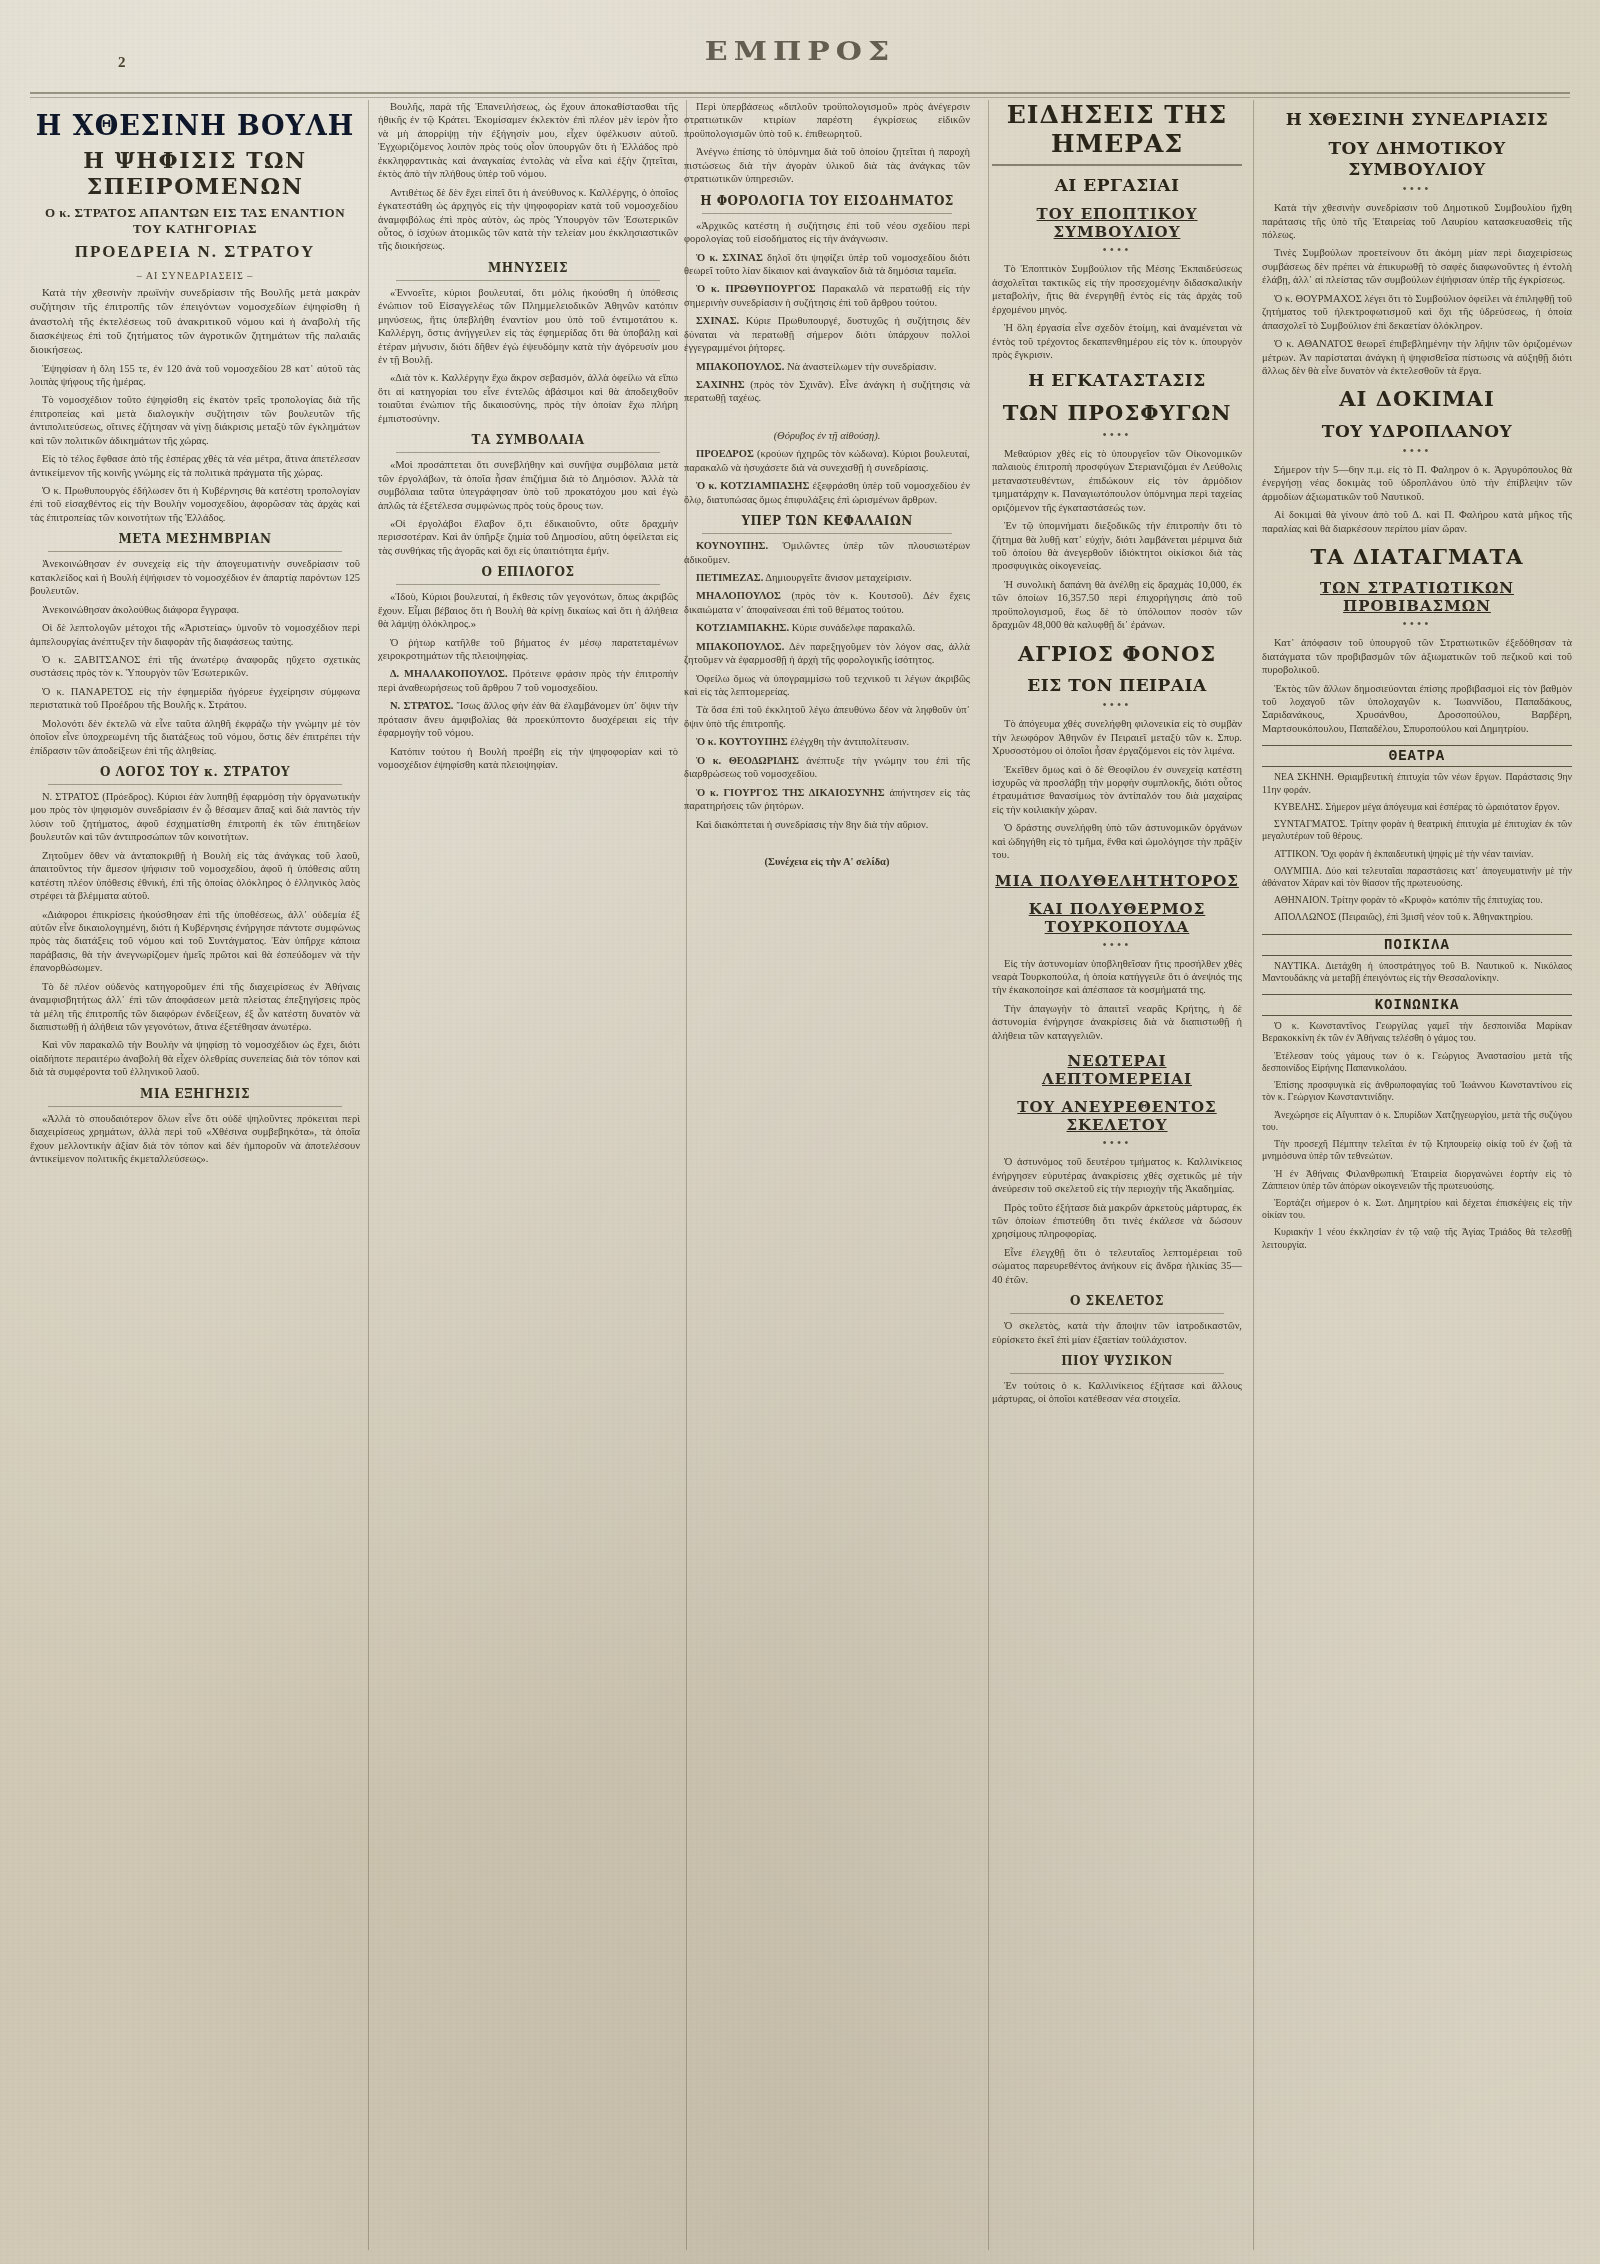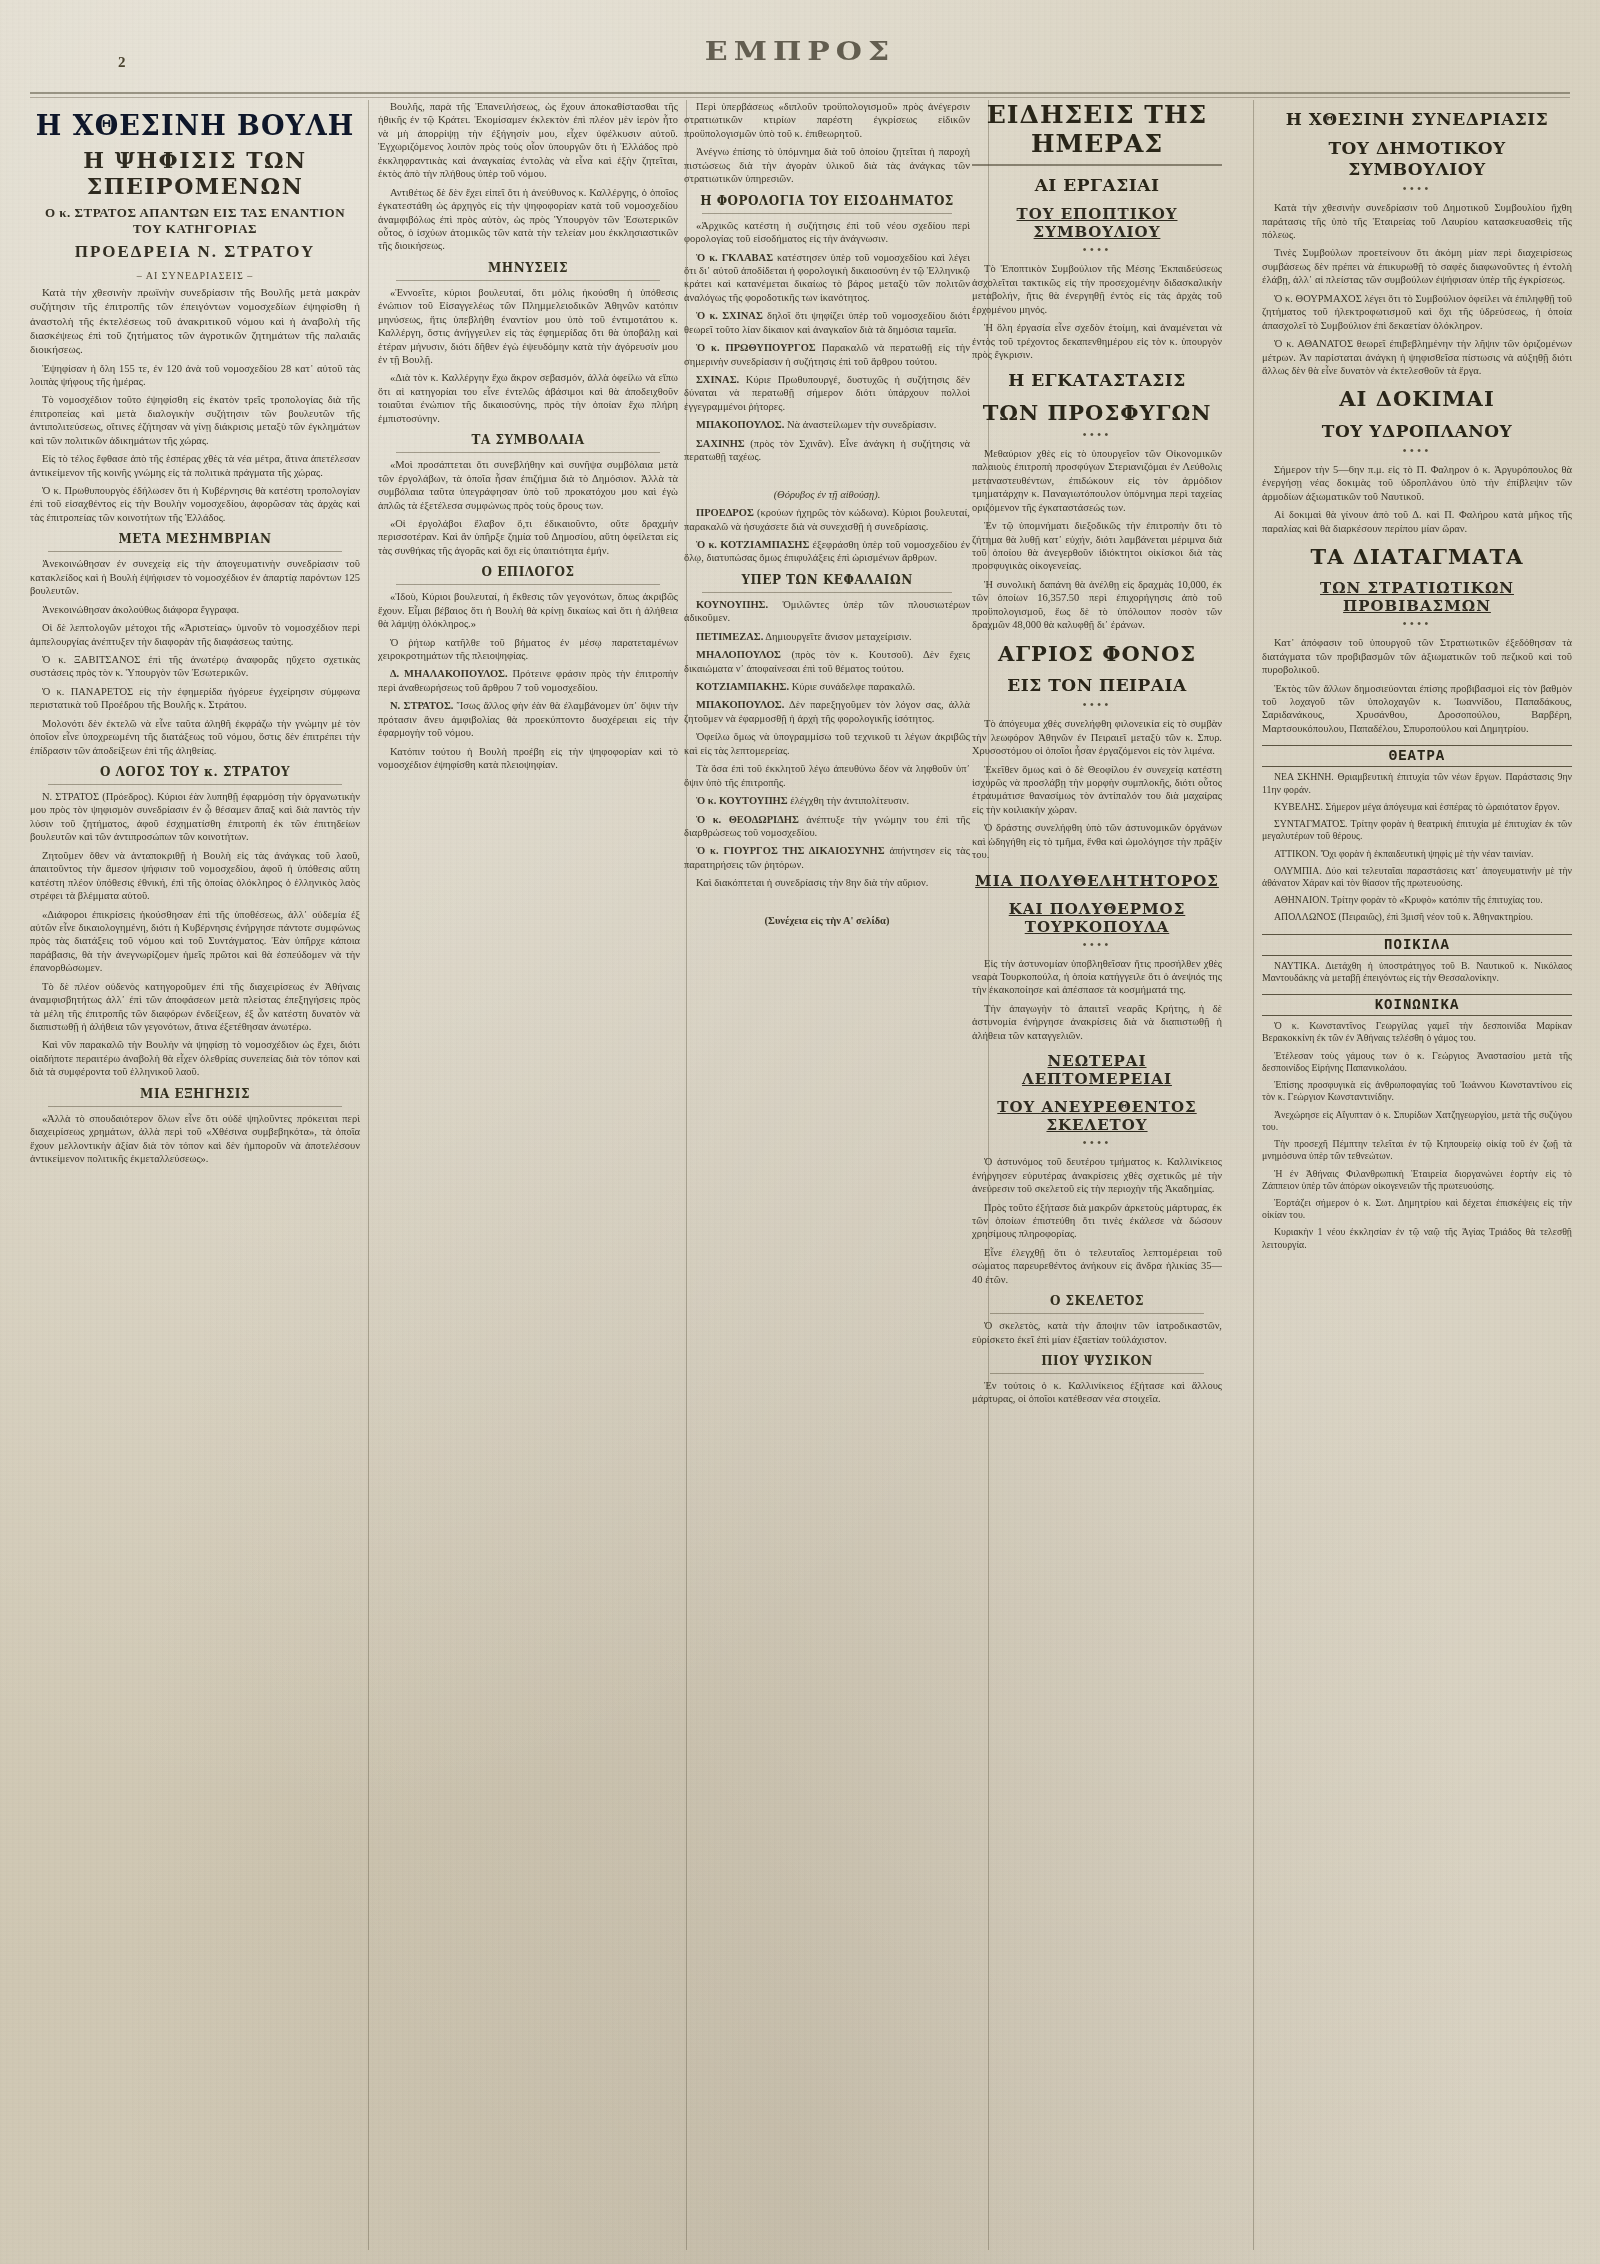--- a/index.html
+++ b/index.html
@@ -90,21 +90,21 @@
     position: absolute;
     top: 100px;
     bottom: 14px;
     width: 1px;
     background: #6d6652;
     opacity: 0.45;
   }
   #col1 { left: 30px;  width: 330px; }
   #col2 { left: 378px; width: 300px; }
   #col3 { left: 684px; width: 286px; }
-  #col4 { left: 972px; width: 250px; }
+  #col4 { left: 992px; width: 250px; }
   #col5 { left: 1262px; width: 310px; }
 
   .sep1 { left: 368px; }
   .sep2 { left: 686px; }
   .sep3 { left: 988px; }
   .sep4 { left: 1253px; }
 
   
   .hl-main {
     text-align: center;
@@ -325,24 +325,20 @@
     <p class="body ind">Κατόπιν τούτου ἡ Βουλὴ προέβη εἰς τὴν ψηφοφορίαν καὶ τὸ νομοσχέδιον ἐψηφίσθη κατὰ πλειοψηφίαν.</p>
   </div>
 
   <div class="col" id="col3">
     <p class="body ind">Περὶ ὑπερβάσεως «διπλοῦν τροϋπολογισμοῦ» πρὸς ἀνέγερσιν στρατιωτικῶν κτιρίων παρέστη ἐγκρίσεως εἰδικῶν προϋπολογισμῶν ὑπὸ τοῦ κ. ἐπιθεωρητοῦ.</p>
     <p class="body ind">Ἀνέγνω ἐπίσης τὸ ὑπόμνημα διὰ τοῦ ὁποίου ζητεῖται ἡ παροχὴ πιστώσεως διὰ τὴν ἀγορὰν ὑλικοῦ διὰ τὰς ἀνάγκας τῶν στρατιωτικῶν ὑπηρεσιῶν.</p>
     <div class="tiny-head">Η ΦΟΡΟΛΟΓΙΑ ΤΟΥ ΕΙΣΟΔΗΜΑΤΟΣ</div>
     <hr class="rule">
     <p class="body ind">«Ἀρχικῶς κατέστη ἡ συζήτησις ἐπὶ τοῦ νέου σχεδίου περὶ φορολογίας τοῦ εἰσοδήματος εἰς τὴν ἀνάγνωσιν.</p>
     <p class="body ind">
-      <span class="spk">Ὁ κ. ΓΚΛΑΒΑΣ</span>
-      <span>κατέστησεν ὑπὲρ τοῦ νομοσχεδίου καὶ λέγει ὅτι δι᾽ αὐτοῦ ἀποδίδεται ἡ φορολογικὴ δικαιοσύνη ἐν τῷ Ἑλληνικῷ κράτει καὶ κατανέμεται δικαίως τὸ βάρος μεταξὺ τῶν πολιτῶν ἀναλόγως τῆς φοροδοτικῆς των ἱκανότητος.</span>
-    </p>
-    <p class="body ind">
       <span class="spk">Ὁ κ. ΣΧΙΝΑΣ</span>
       <span>δηλοῖ ὅτι ψηφίζει ὑπὲρ τοῦ νομοσχεδίου διότι θεωρεῖ τοῦτο λίαν δίκαιον καὶ ἀναγκαῖον διὰ τὰ δημόσια ταμεῖα.</span>
     </p>
     <p class="body ind">
       <span class="spk">Ὁ κ. ΠΡΩΘΥΠΟΥΡΓΟΣ</span>
       <span>Παρακαλῶ νὰ περατωθῇ εἰς τὴν σημερινὴν συνεδρίασιν ἡ συζήτησις ἐπὶ τοῦ ἄρθρου τούτου.</span>
     </p>
     <p class="body ind">
       <span class="spk">ΣΧΙΝΑΣ.</span>
       <span>Κύριε Πρωθυπουργέ, δυστυχῶς ἡ συζήτησις δὲν δύναται νὰ περατωθῇ σήμερον διότι ὑπάρχουν πολλοὶ ἐγγεγραμμένοι ῥήτορες.</span>

